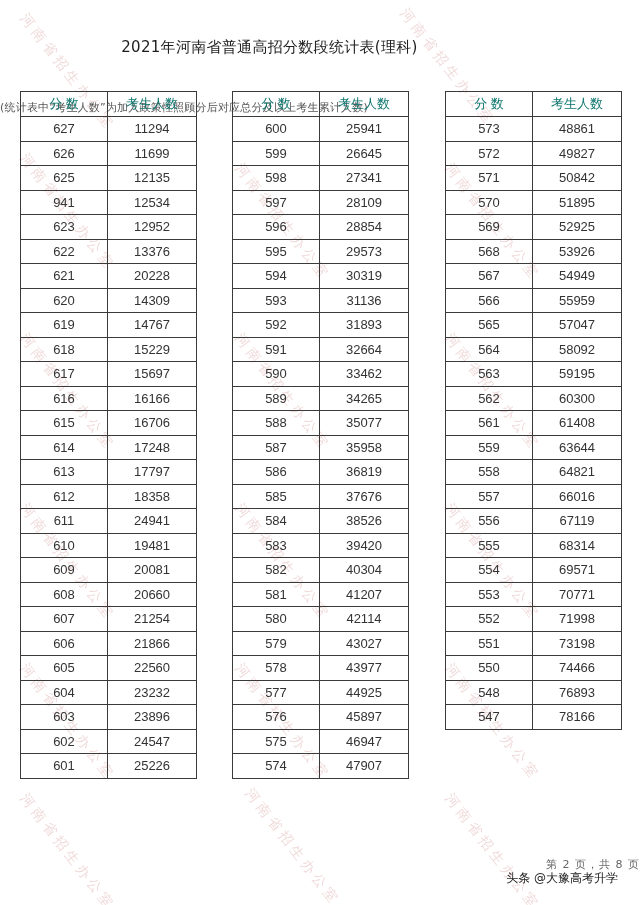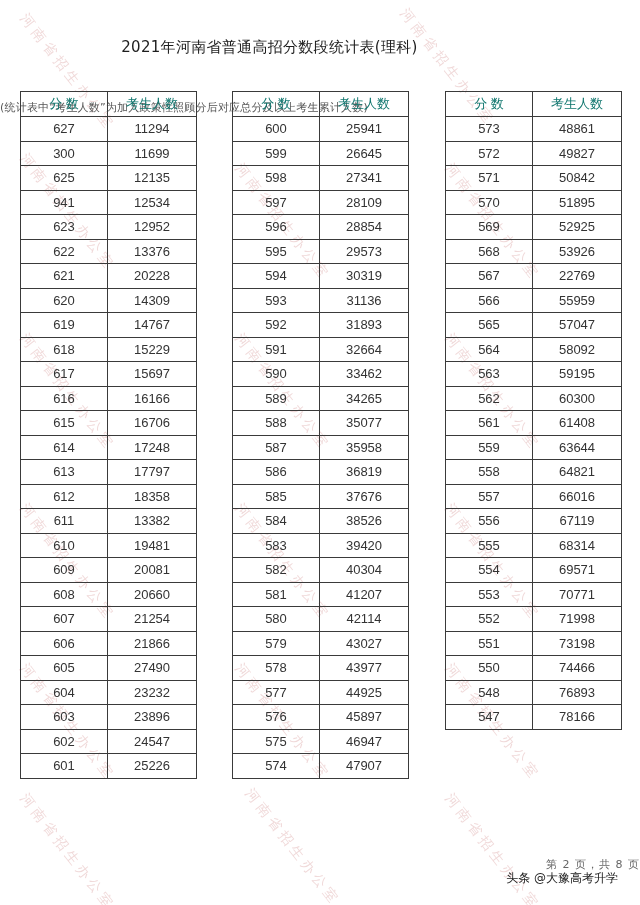--- a/index.html
+++ b/index.html
@@ -72,21 +72,21 @@
       <th class="c1">分  数</th>
       <th class="c2">考生人数</th>
     </tr>
   </thead>
   <tbody>
       <tr>
         <td class="c1">627</td>
         <td class="c2">11294</td>
       </tr>
       <tr>
-        <td class="c1">300</td>
+        <td class="c1">626</td>
         <td class="c2">11699</td>
       </tr>
       <tr>
         <td class="c1">625</td>
         <td class="c2">12135</td>
       </tr>
       <tr>
         <td class="c1">941</td>
         <td class="c2">12534</td>
       </tr>
@@ -133,21 +133,21 @@
       <tr>
         <td class="c1">613</td>
         <td class="c2">17797</td>
       </tr>
       <tr>
         <td class="c1">612</td>
         <td class="c2">18358</td>
       </tr>
       <tr>
         <td class="c1">611</td>
-        <td class="c2">13382</td>
+        <td class="c2">24941</td>
       </tr>
       <tr>
         <td class="c1">610</td>
         <td class="c2">19481</td>
       </tr>
       <tr>
         <td class="c1">609</td>
         <td class="c2">20081</td>
       </tr>
       <tr>
@@ -157,21 +157,21 @@
       <tr>
         <td class="c1">607</td>
         <td class="c2">21254</td>
       </tr>
       <tr>
         <td class="c1">606</td>
         <td class="c2">21866</td>
       </tr>
       <tr>
         <td class="c1">605</td>
-        <td class="c2">27490</td>
+        <td class="c2">22560</td>
       </tr>
       <tr>
         <td class="c1">604</td>
         <td class="c2">23232</td>
       </tr>
       <tr>
         <td class="c1">603</td>
         <td class="c2">23896</td>
       </tr>
       <tr>
@@ -331,21 +331,21 @@
       <tr>
         <td class="c1">569</td>
         <td class="c2">52925</td>
       </tr>
       <tr>
         <td class="c1">568</td>
         <td class="c2">53926</td>
       </tr>
       <tr>
         <td class="c1">567</td>
-        <td class="c2">22769</td>
+        <td class="c2">54949</td>
       </tr>
       <tr>
         <td class="c1">566</td>
         <td class="c2">55959</td>
       </tr>
       <tr>
         <td class="c1">565</td>
         <td class="c2">57047</td>
       </tr>
       <tr>

